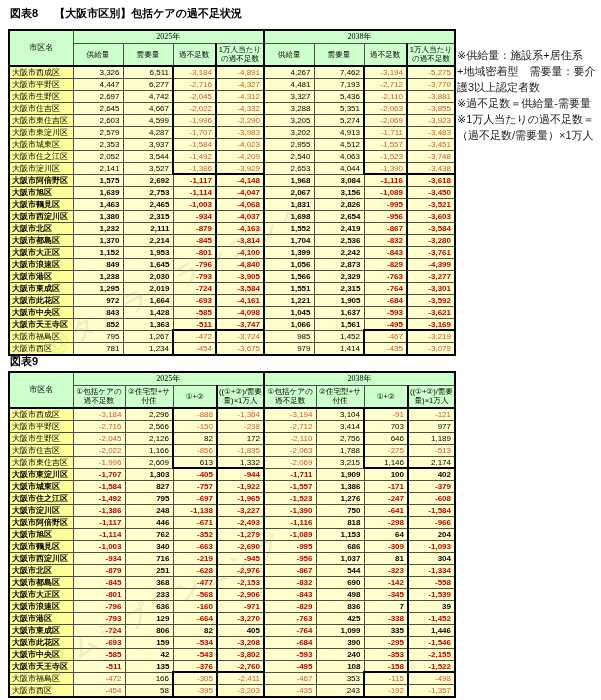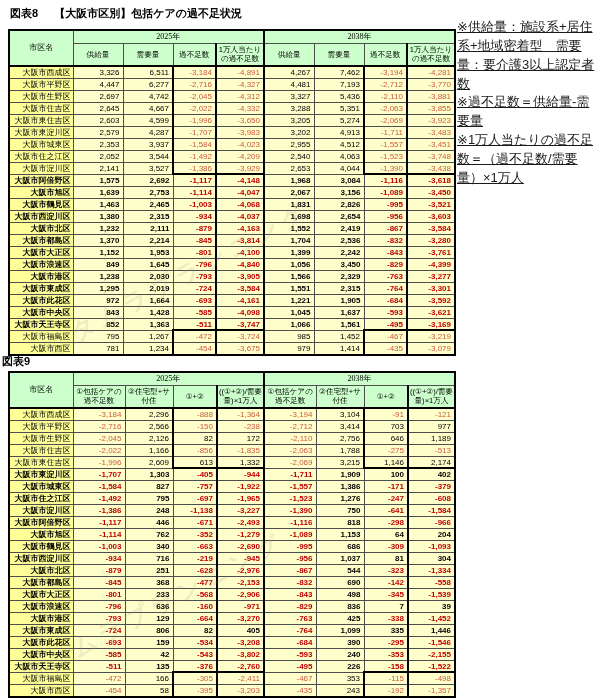--- a/index.html
+++ b/index.html
@@ -1,39 +1,39 @@
 <!DOCTYPE html>
 <html><head>
 <meta charset="utf-8">
 <style>
   html,body{margin:0;padding:0;background:#fff;}
   #page{position:relative;width:601px;height:700px;background:#ffffff;overflow:hidden;
         font-family:"Liberation Sans","DejaVu Sans",sans-serif;color:#000;}
   .fig-title{position:absolute;font-size:11px;font-weight:bold;display:flex;gap:16px;white-space:nowrap;}
   #title1{left:10px;top:6px;}
-  #title2{left:2px;top:354px;gap:42px;}
+  #title2{left:10px;top:354px;gap:42px;}
   table{border-collapse:collapse;table-layout:fixed;position:absolute;left:8px;background:#fff;border:2px solid #000;}
   #t1{top:29px;}
   #t2{top:371px;}
   th,td{border:1px solid #4d4d4d;overflow:hidden;}
   th{background:#ccffcc;font-weight:normal;font-size:7.6px;line-height:1.25;padding:1px 1px;text-align:center;}
   tr.yr th{height:12px;font-size:8px;padding:0;font-family:Liberation Serif, serif;}
   th.ward-h{font-size:8.5px;}
   thead{border-bottom:2px solid #000;}
   td{height:10px;font-size:8px;white-space:nowrap;padding:0 2px;}
-  td.ward{background:#ffff99;text-align:right;}
+  td.ward{background:#ffff99;text-align:left;}
   td.num{background:#ffffcc;text-align:right;padding-right:3px;}
   td.neg{color:#cf5941;}
   tr.bold td{font-weight:bold;}
   tr.bold td.neg{color:#c00000;}
   .tkL{border-left:2px solid #000;}
   .tkR{border-right:2px solid #000;}
   .tkT{border-top:2px solid #000;}
   .tkB{border-bottom:2px solid #000;}
-  #notes{position:absolute;left:457px;top:18px;width:142px;font-size:13px;line-height:1.45;color:#1a1a1a;text-decoration:underline;}
+  #notes{position:absolute;left:457px;top:48px;width:142px;font-size:11px;line-height:1.45;color:#1a1a1a;}
   #notes div{margin:0;}
   .watermark{position:absolute;font-size:24px;font-weight:bold;letter-spacing:5px;color:rgba(140,140,140,0.16);
              transform:rotate(-28deg);transform-origin:left bottom;pointer-events:none;white-space:nowrap;}
   #wm1{left:55px;top:330px;}
   #wm2{left:30px;top:660px;}
 </style>
 </head>
 <body>
 
 <div id="page">
@@ -75,21 +75,21 @@
     <tbody id="t1-body">
         <tr>
           <td class="ward">大阪市西成区</td>
           <td class="num">3,326</td>
           <td class="num">6,511</td>
           <td class="num neg tkL">-3,184</td>
           <td class="num neg tkL tkR">-4,891</td>
           <td class="num">4,267</td>
           <td class="num">7,462</td>
           <td class="num neg tkL">-3,194</td>
-          <td class="num neg tkL tkR">-4,281</td>
+          <td class="num neg tkL tkR">-5,275</td>
         </tr>
         <tr>
           <td class="ward">大阪市平野区</td>
           <td class="num">4,447</td>
           <td class="num">6,277</td>
           <td class="num neg tkL">-2,716</td>
           <td class="num neg tkL tkR">-4,327</td>
           <td class="num">4,481</td>
           <td class="num">7,193</td>
           <td class="num neg tkL">-2,712</td>
@@ -115,21 +115,21 @@
           <td class="num">3,288</td>
           <td class="num">5,351</td>
           <td class="num neg tkL">-2,063</td>
           <td class="num neg tkL tkR">-3,855</td>
         </tr>
         <tr>
           <td class="ward">大阪市東住吉区</td>
           <td class="num">2,603</td>
           <td class="num">4,599</td>
           <td class="num neg tkL">-1,996</td>
-          <td class="num neg tkL tkR">-3,650</td>
+          <td class="num neg tkL tkR">-2,290</td>
           <td class="num">3,205</td>
           <td class="num">5,274</td>
           <td class="num neg tkL">-2,069</td>
           <td class="num neg tkL tkR">-3,923</td>
         </tr>
         <tr>
           <td class="ward">大阪市東淀川区</td>
           <td class="num">2,579</td>
           <td class="num">4,287</td>
           <td class="num neg tkL">-1,707</td>
@@ -249,21 +249,21 @@
           <td class="num neg">-843</td>
           <td class="num neg tkL tkR">-3,761</td>
         </tr>
         <tr class="bold">
           <td class="ward">大阪市浪速区</td>
           <td class="num">849</td>
           <td class="num">1,645</td>
           <td class="num neg">-796</td>
           <td class="num neg tkL tkR">-4,840</td>
           <td class="num">1,056</td>
-          <td class="num">3,450</td>
+          <td class="num">2,873</td>
           <td class="num neg">-829</td>
           <td class="num neg tkL tkR">-4,399</td>
         </tr>
         <tr class="bold">
           <td class="ward">大阪市港区</td>
           <td class="num">1,238</td>
           <td class="num">2,030</td>
           <td class="num neg">-793</td>
           <td class="num neg tkL tkR">-3,905</td>
           <td class="num">1,566</td>
@@ -611,21 +611,21 @@
           <td class="num neg">-353</td>
           <td class="num neg tkL tkR">-2,155</td>
         </tr>
         <tr class="bold">
           <td class="ward">大阪市天王寺区</td>
           <td class="num neg">-511</td>
           <td class="num">135</td>
           <td class="num neg">-376</td>
           <td class="num neg tkL tkR">-2,760</td>
           <td class="num neg">-495</td>
-          <td class="num">226</td>
+          <td class="num">108</td>
           <td class="num neg">-158</td>
           <td class="num neg tkL tkR">-1,522</td>
         </tr>
         <tr>
           <td class="ward">大阪市福島区</td>
           <td class="num neg">-472</td>
           <td class="num">166</td>
           <td class="num neg tkL tkT">-305</td>
           <td class="num neg tkL tkR tkT">-2,411</td>
           <td class="num neg">-467</td>

